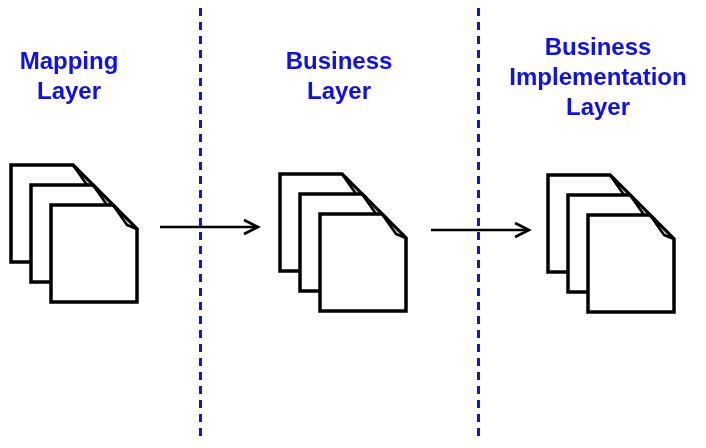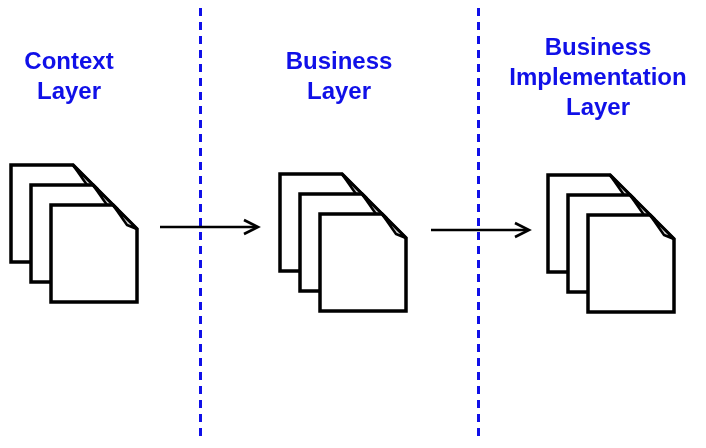--- a/index.html
+++ b/index.html
@@ -42,21 +42,21 @@
   .arrow line,.arrow polyline{stroke:var(--ink);stroke-width:2.6;fill:none}
 </style>
 </head>
 <body>
 
 <div class="canvas">
 
   <div class="separator" id="sep1"></div>
   <div class="separator" id="sep2"></div>
 
-  <div class="layer-label" id="label1">Context
+  <div class="layer-label" id="label1">Mapping
 Layer</div>
   <div class="layer-label" id="label2">Business
 Layer</div>
   <div class="layer-label" id="label3">Business
 Implementation
 Layer</div>
 
   <svg class="stack" id="stack1" viewBox="-2 -2 130 141">
     <g>
       <path class="page" d="M0,0 H62 L86,24 V97 H0 Z"></path>

